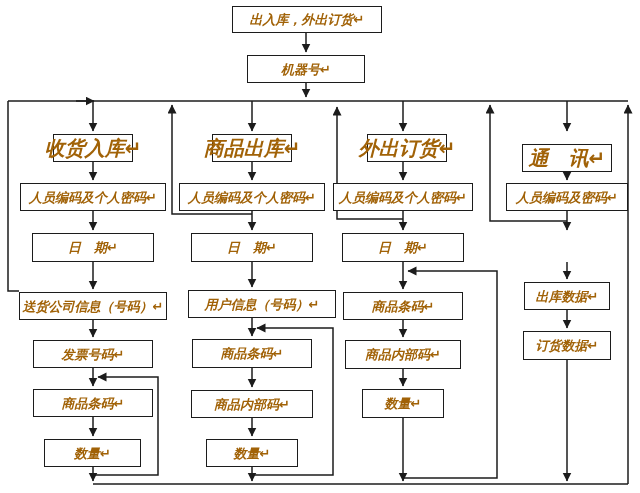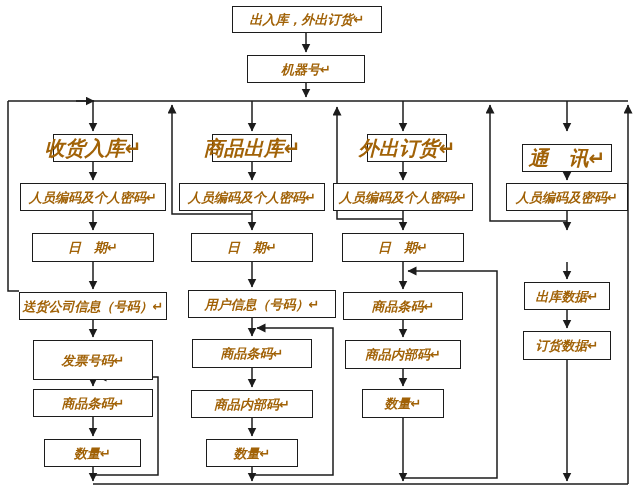--- a/index.html
+++ b/index.html
@@ -80,21 +80,21 @@
     <polyline points="567,360 567,481" marker-end="url(#ah)"></polyline>
   </svg>
 
   <div class="box" style="left:232px;top:6px;width:150px;height:27px">出入库，外出订货↵</div>
   <div class="box" style="left:247px;top:55px;width:118px;height:28px">机器号↵</div>
 
   <div class="box hdr" style="left:53px;top:134px;width:80px;height:28px">收货入库↵</div>
   <div class="box" style="left:20px;top:183px;width:146px;height:28px">人员编码及个人密码↵</div>
   <div class="box" style="left:32px;top:233px;width:122px;height:29px">日　期↵</div>
   <div class="box" style="left:19px;top:292px;width:148px;height:28px">送货公司信息（号码）↵</div>
-  <div class="box" style="left:33px;top:340px;width:120px;height:40px">发票号码↵</div>
+  <div class="box" style="left:33px;top:340px;width:120px;height:28px">发票号码↵</div>
   <div class="box" style="left:33px;top:389px;width:120px;height:28px">商品条码↵</div>
   <div class="box" style="left:44px;top:439px;width:97px;height:28px">数量↵</div>
 
   <div class="box hdr" style="left:212px;top:134px;width:80px;height:28px">商品出库↵</div>
   <div class="box" style="left:179px;top:183px;width:146px;height:28px">人员编码及个人密码↵</div>
   <div class="box" style="left:191px;top:233px;width:122px;height:29px">日　期↵</div>
   <div class="box" style="left:188px;top:290px;width:148px;height:28px">用户信息（号码）↵</div>
   <div class="box" style="left:192px;top:339px;width:120px;height:29px">商品条码↵</div>
   <div class="box" style="left:191px;top:390px;width:122px;height:28px">商品内部码↵</div>
   <div class="box" style="left:206px;top:439px;width:92px;height:28px">数量↵</div>

